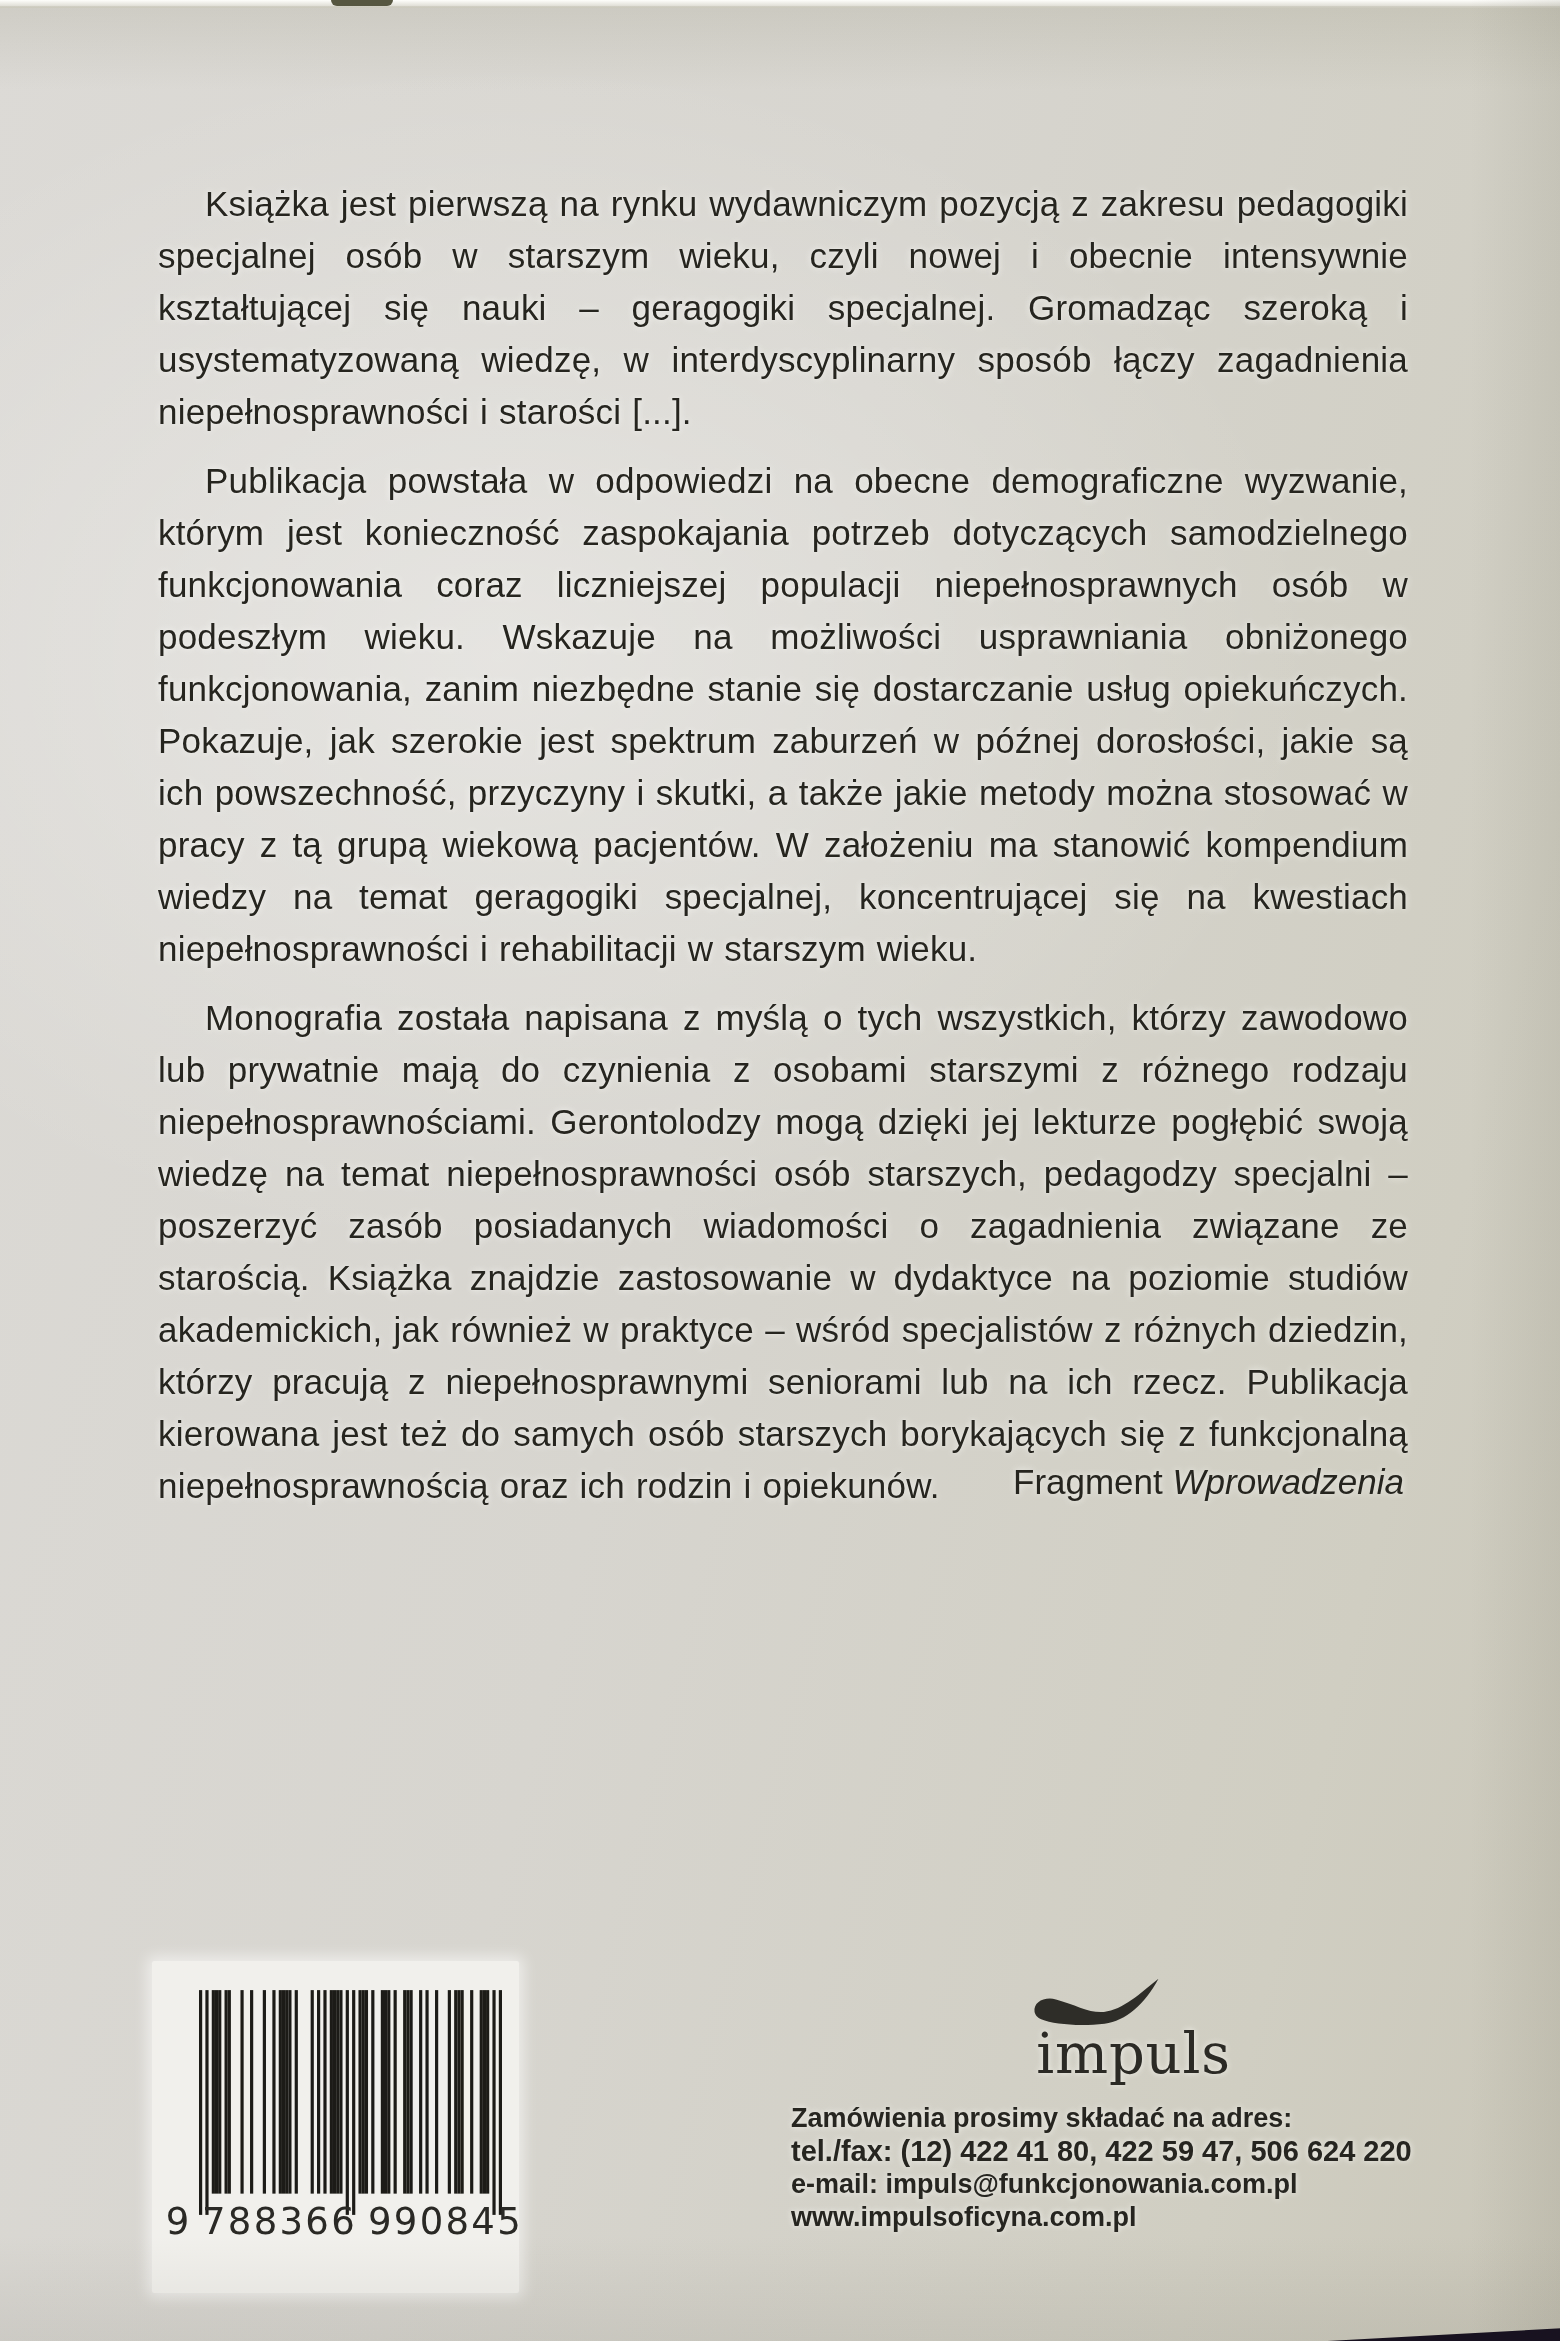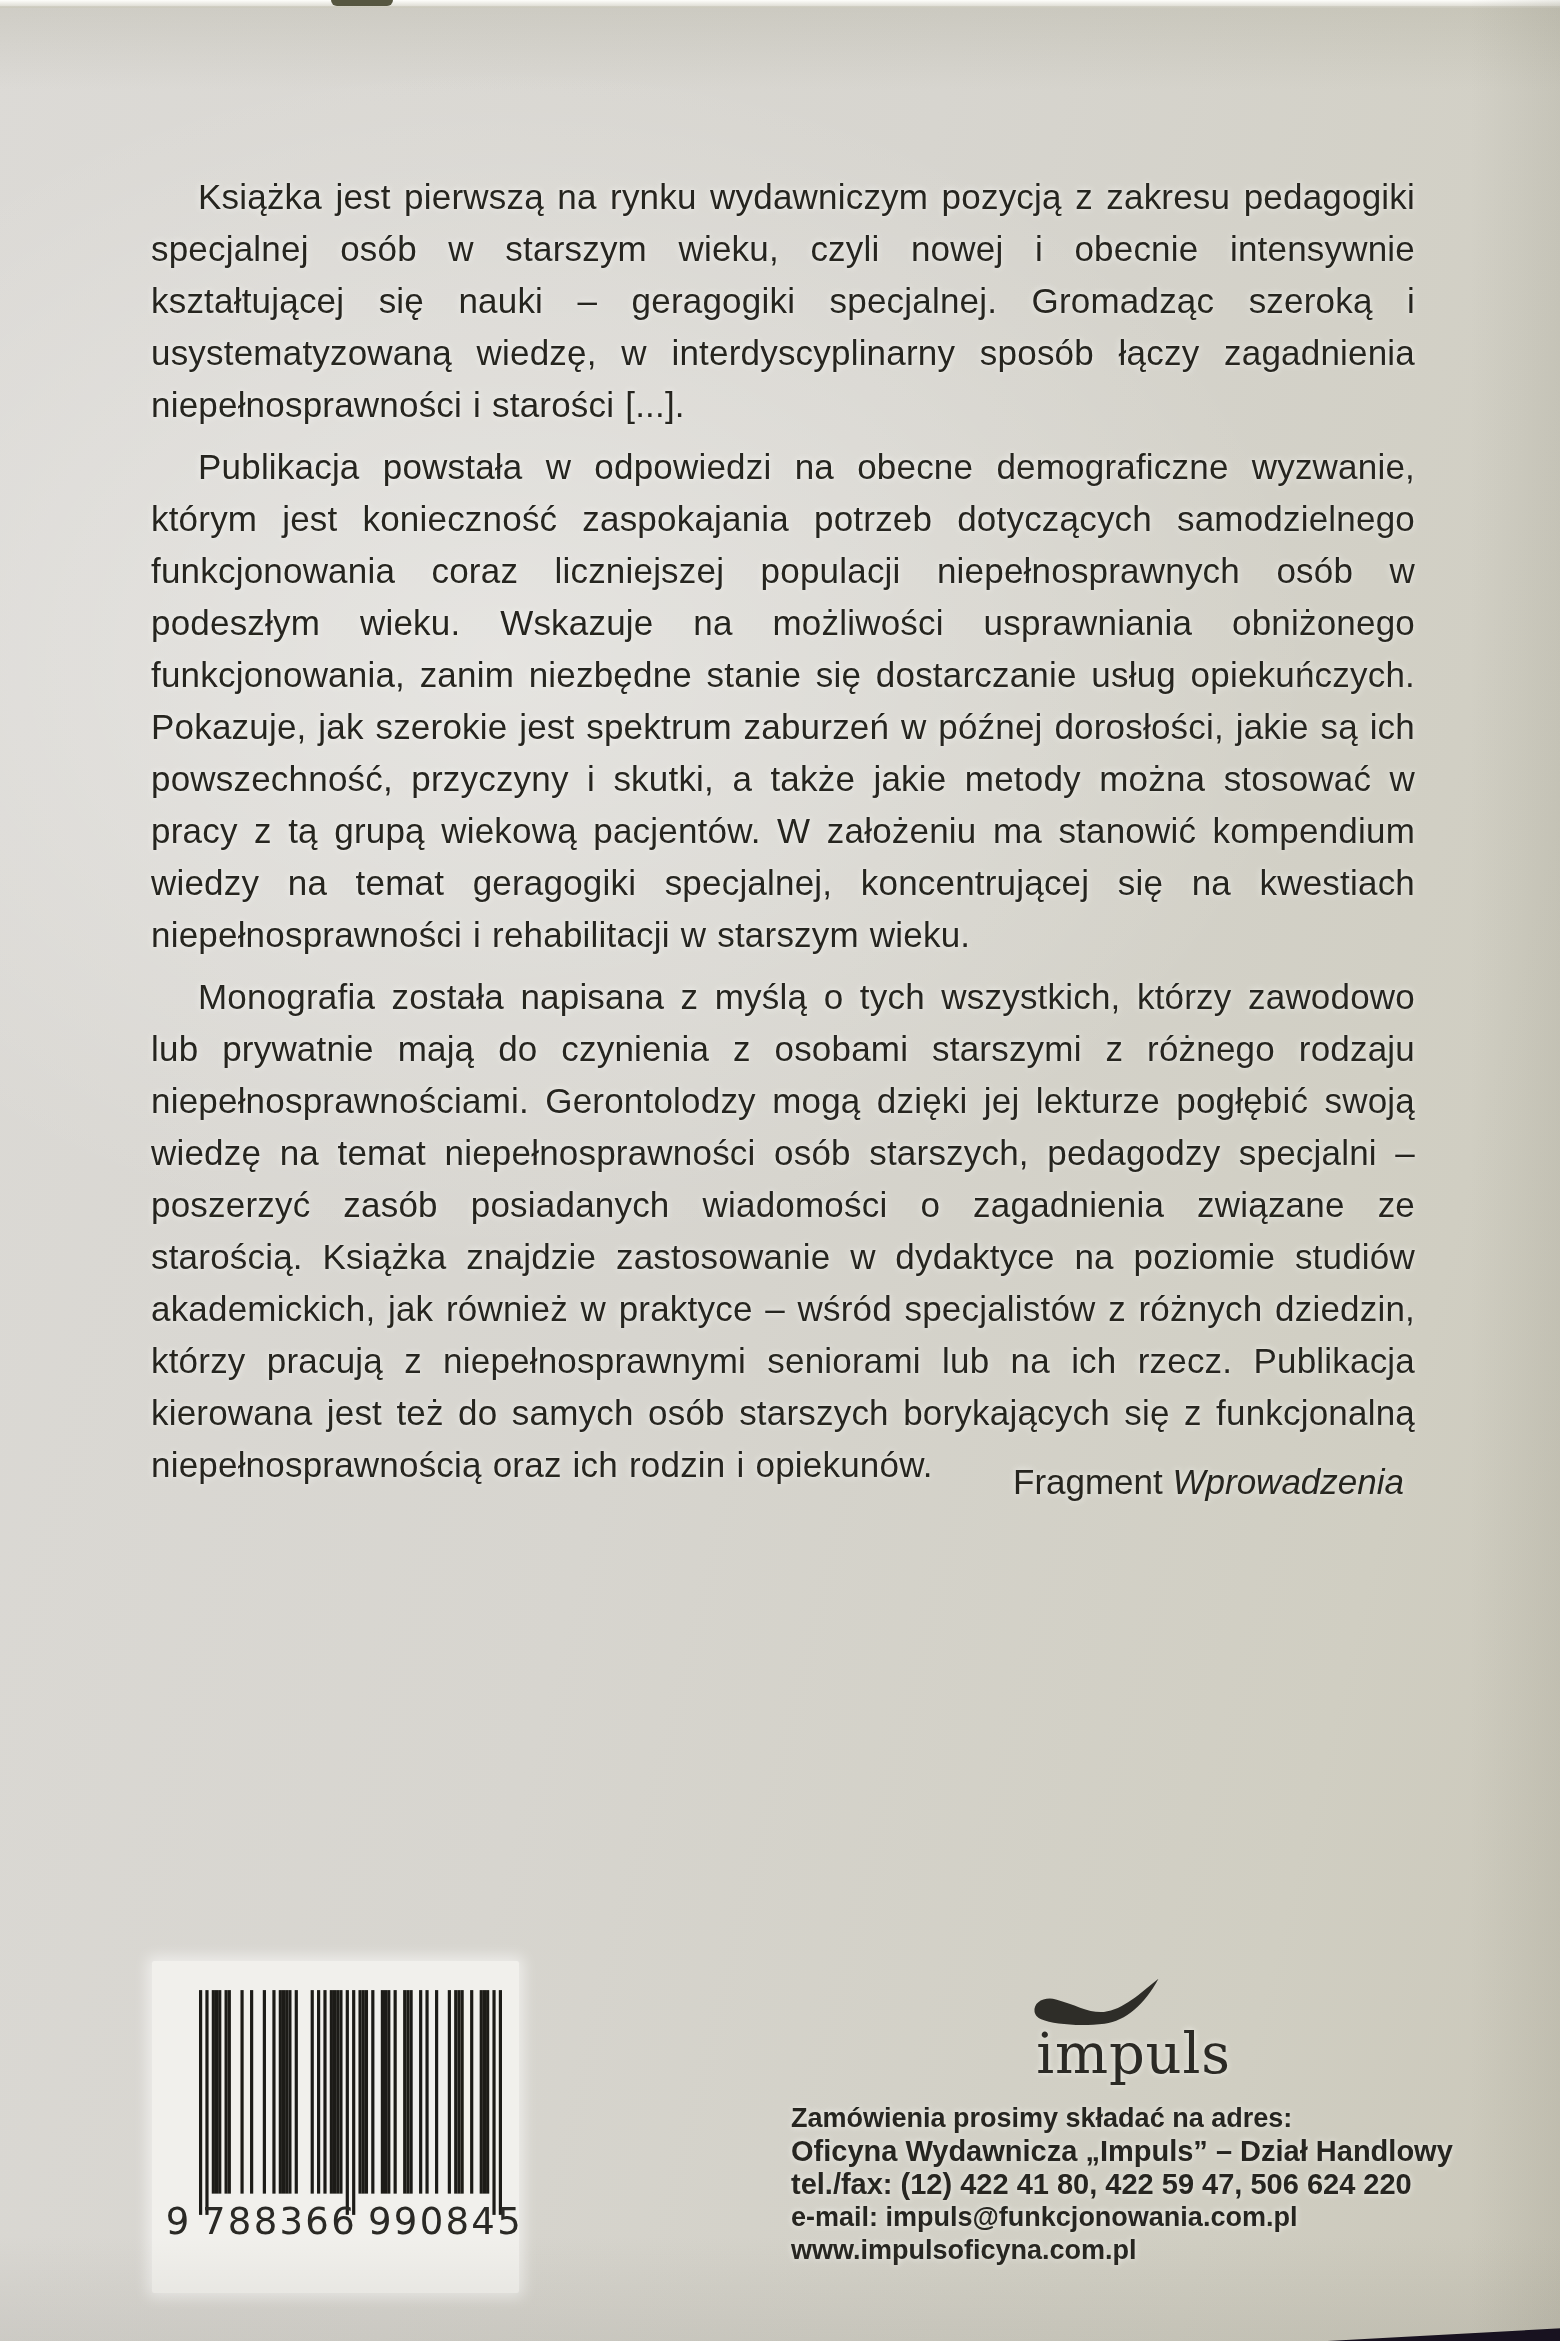--- a/index.html
+++ b/index.html
@@ -29,21 +29,21 @@
     background:#181220;clip-path:polygon(6% 100%,100% 18%,100% 100%,0 100%);}
 
   
   .blurb{
     position:absolute;left:141px;top:161px;width:1284px;
     font-size:35px;line-height:52px;letter-spacing:0.2px;word-spacing:1.1px;
     color:#26251f;text-align:justify;
     text-shadow:0 0 7.6px rgba(252,252,248,0.85),0 0 1.5px rgba(255,255,255,0.5);
     hyphens:auto;-webkit-hyphens:auto;
   }
-  .blurb p{margin:10px;text-indent:47px;}
+  .blurb p{margin:17px;text-indent:47px;}
   .attribution{
     position:absolute;left:141px;top:1462px;width:1263px;
     font-size:35px;color:#26251f;text-align:right;
     text-shadow:0 0 7.6px rgba(252,252,248,0.85);
   }
   .attribution .wtitle{font-style:italic;margin-top:32px;}
 
   
   .barcode-panel{
     position:absolute;left:152px;top:1961px;width:367px;height:332px;
@@ -161,21 +161,20 @@
     <svg class="logo-swoosh" viewBox="0 0 180 80">
       <path fill="#2e2d28" d="M4,46 C2,33 17,25 33,29 C59,36 79,48 98,46
                C124,43 147,21 172,1 C153,36 128,58 99,62
                C66,66 30,63 13,56 C7,53 5,50 4,46 Z"></path>
     </svg>
     <div class="logo-text">impuls</div>
   </div>
 
   <div class="contact">
     <div class="c1">Zamówienia prosimy składać na adres:</div>
-    <div class="c2">Oficyna Wydawnicza „Impuls” – Dział Handlowy</div>
     <div class="c3">tel./fax: (12) 422 41 80, 422 59 47, 506 624 220</div>
     <div class="c4">e-mail: impuls@funkcjonowania.com.pl</div>
     <div class="c5">www.impulsoficyna.com.pl</div>
   </div>
 
   <div class="bottom-shade"></div>
   <div class="right-shade"></div>
   <div class="edge-wedge"></div>
 </div>
 

